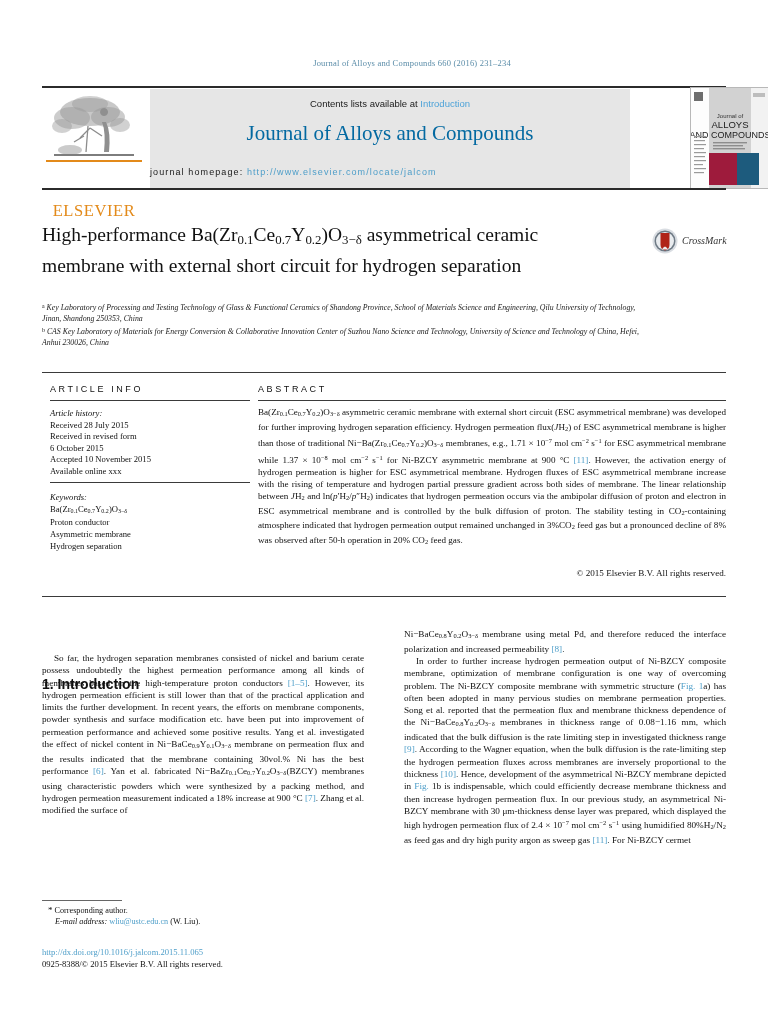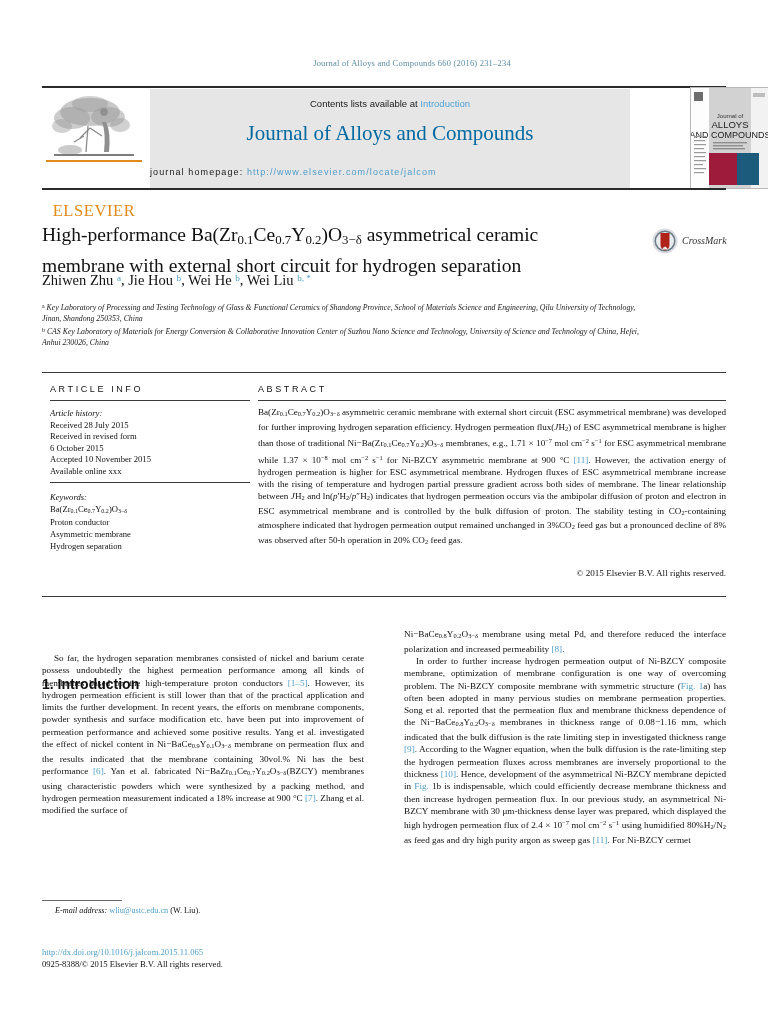--- a/index.html
+++ b/index.html
@@ -403,21 +403,20 @@
     <svg class="cm-badge" viewBox="0 0 26 26">
       <circle cx="13" cy="13" r="12.5" fill="#d9dde2"></circle>
       <circle cx="13" cy="13" r="10.5" fill="#6f7b86"></circle>
       <circle cx="13" cy="13" r="9" fill="#e9ecef"></circle>
       <path d="M8.5 5 h9 v12 q0 4 -4.5 5.5 Q8.5 21 8.5 17 z" fill="#b02318"></path>
       <path d="M13 18.5 q-2.2 1.2 -3 3 h6 q-0.8 -1.8 -3 -3 z" fill="#e9ecef"></path>
     </svg>
     <div class="cm-label">CrossMark</div>
   </div>
 
-  <div class="authors">Zhiwen Zhu <sup>a</sup>, Jie Hou <sup>b</sup>, Wei He <sup>b</sup>, Wei Liu <sup>b, *</sup></div>
 
   <div class="affil">
     <p><sup>a</sup> Key Laboratory of Processing and Testing Technology of Glass &amp; Functional Ceramics of Shandong Province, School of Materials Science and Engineering, Qilu University of Technology, Jinan, Shandong 250353, China</p>
     <p><sup>b</sup> CAS Key Laboratory of Materials for Energy Conversion &amp; Collaborative Innovation Center of Suzhou Nano Science and Technology, University of Science and Technology of China, Hefei, Anhui 230026, China</p>
   </div>
 
   <div class="rule-wide" style="top:372px;"></div>
 
   <div class="secthead" style="left:50px; top:384px;">ARTICLE INFO</div>
   <div class="secthead" style="left:258px; top:384px;">ABSTRACT</div>
@@ -455,20 +454,24 @@
     <p>So far, the hydrogen separation membranes consisted of nickel and barium cerate possess undoubtedly the highest permeation performance among all kinds of membranes based on the high-temperature proton conductors <span class="ref">[1–5]</span>. However, its hydrogen permeation efficient is still lower than that of the practical application and limits the further development. In recent years, the efforts on membrane components, powder synthesis and surface modification etc. have been put into improvement of permeation performance and achieved some positive results. Yang et al. investigated the effect of nickel content in Ni−BaCe<sub>0.9</sub>Y<sub>0.1</sub>O<sub>3−δ</sub> membrane on permeation flux and the results indicated that the membrane containing 30vol.% Ni has the best performance <span class="ref">[6]</span>. Yan et al. fabricated Ni−BaZr<sub>0.1</sub>Ce<sub>0.7</sub>Y<sub>0.2</sub>O<sub>3−δ</sub>(BZCY) membranes using characteristic powders which were synthesized by a packing method, and hydrogen permeation measurement indicated a 18% increase at 900 °C <span class="ref">[7]</span>. Zhang et al. modified the surface of</p>
   </div>
 
   <div class="col colR">
     <p class="noindent">Ni−BaCe<sub>0.8</sub>Y<sub>0.2</sub>O<sub>3−δ</sub> membrane using metal Pd, and therefore reduced the interface polarization and increased permeability <span class="ref">[8]</span>.</p>
     <p>In order to further increase hydrogen permeation output of Ni-BZCY composite membrane, optimization of membrane configuration is one way of overcoming problem. The Ni-BZCY composite membrane with symmetric structure (<span class="ref">Fig. 1</span>a) has often been adopted in many pervious studies on membrane permeation properties. Song et al. reported that the permeation flux and membrane thickness dependence of the Ni−BaCe<sub>0.8</sub>Y<sub>0.2</sub>O<sub>3−δ</sub> membranes in thickness range of 0.08−1.16 mm, which indicated that the bulk diffusion is the rate limiting step in investigated thickness range <span class="ref">[9]</span>. According to the Wagner equation, when the bulk diffusion is the rate-limiting step the hydrogen permeation fluxes across membranes are inversely proportional to the thickness <span class="ref">[10]</span>. Hence, development of the asymmetrical Ni-BZCY membrane depicted in <span class="ref">Fig.</span> 1b is indispensable, which could efficiently decrease membrane thickness and then increase hydrogen permeation flux. In our previous study, an asymmetrical Ni-BZCY membrane with 30 μm-thickness dense layer was prepared, which displayed the high hydrogen permeation flux of 2.4 × 10<sup>−7</sup> mol cm<sup>−2</sup> s<sup>−1</sup> using humidified 80%H<sub>2</sub>/N<sub>2</sub> as feed gas and dry high purity argon as sweep gas <span class="ref">[11]</span>. For Ni-BZCY cermet</p>
   </div>
 
   <div class="fn-rule"></div>
   <div class="footnote">
+    <div>
+      <span class="star">*</span>
+      <span>Corresponding author.</span>
+    </div>
     <div style="padding-left:7px;">
       <span class="em">E-mail address:</span>
       <span class="mail">wliu@ustc.edu.cn</span>
       <span>(W. Liu).</span>
     </div>
   </div>
 
   <div class="footer">
     <div class="doi">http://dx.doi.org/10.1016/j.jalcom.2015.11.065</div>
     <div>0925-8388/© 2015 Elsevier B.V. All rights reserved.</div>

